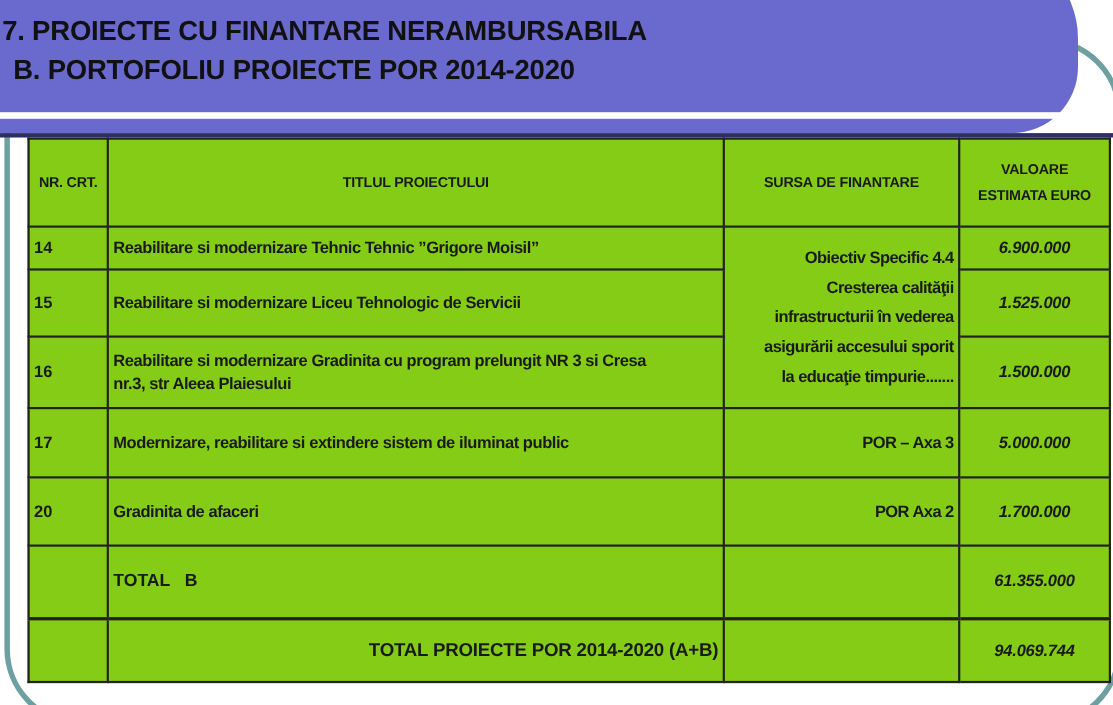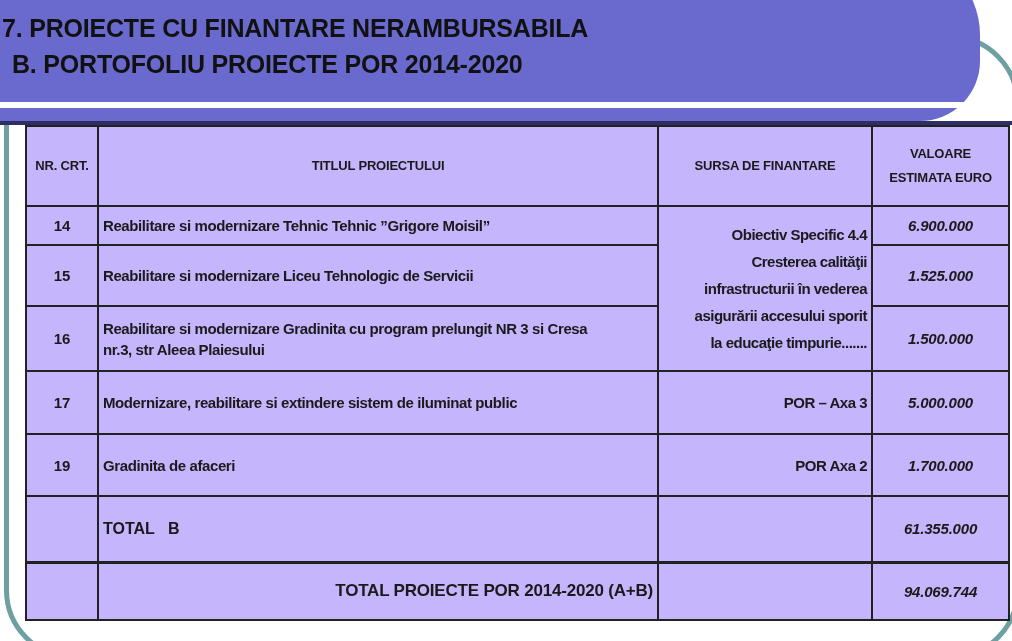--- a/index.html
+++ b/index.html
@@ -27,30 +27,30 @@
   .title-block{position:absolute;left:2px;top:10px;width:900px;}
   .title-line{
     font-size:25px;font-weight:bold;line-height:36px;color:#111111;
     letter-spacing:-0.2px;white-space:pre;
   }
   .title-line.second{padding-left:10px;}
 
   
   table.slide-table{
     position:absolute;left:25px;top:125px;width:983px;
-    border-collapse:collapse;table-layout:fixed;background:#c4b5fd;padding-left:16px;
+    border-collapse:collapse;table-layout:fixed;background:#84cc16;padding-left:16px;
   }
   .slide-table th,.slide-table td{
     border:2px solid #222222;font-weight:bold;color:#1a1a1a;
     vertical-align:middle;padding:2px 4px;box-sizing:border-box;overflow:hidden;
   }
   .slide-table th{
     font-size:13px;text-align:center;white-space:pre-line;line-height:24px;letter-spacing:-0.2px;
   }
-  .c-nr{text-align:center;font-size:15px;margin-left:18px;}
+  .c-nr{text-align:left;font-size:15px;margin-left:18px;}
   .c-title{text-align:left;padding-left:8px;padding-right:6px;font-size:15px;
     letter-spacing:-0.4px;white-space:pre-line;line-height:21px;}
   .c-src{text-align:right;font-size:15px;letter-spacing:-0.5px;white-space:pre-line;line-height:27px;}
   .c-src-top{vertical-align:top;padding-top:10px;line-height:20px;}
   .c-val{text-align:center;font-size:15px;letter-spacing:-0.2px;font-style:italic;}
   .red{color:#d12a2a;}
   .c-total-b{text-align:left;font-size:16px;white-space:pre;}
   .c-total-ab{text-align:right;font-size:17px;padding-left:8px;letter-spacing:-0.2px;}
   .tr-total-ab td{border-top-width:3px;}
 </style>
@@ -105,21 +105,21 @@
 nr.3, str Aleea Plaiesului</td>
       <td class="c-val">1.500.000</td>
     </tr>
     <tr style="height:63px">
       <td class="c-nr">17</td>
       <td class="c-title">Modernizare, reabilitare si extindere sistem de iluminat public</td>
       <td class="c-src c-src-top">POR – Axa 3</td>
       <td class="c-val">5.000.000</td>
     </tr>
     <tr style="height:62px">
-      <td class="c-nr">19</td>
+      <td class="c-nr">20</td>
       <td class="c-title">Gradinita de afaceri</td>
       <td class="c-src">POR Axa 2</td>
       <td class="c-val">1.700.000</td>
     </tr>
     <tr style="height:66px">
       <td class="c-nr"></td>
       <td class="c-total-b red">TOTAL   B</td>
       <td></td>
       <td class="c-val red">61.355.000</td>
     </tr>

